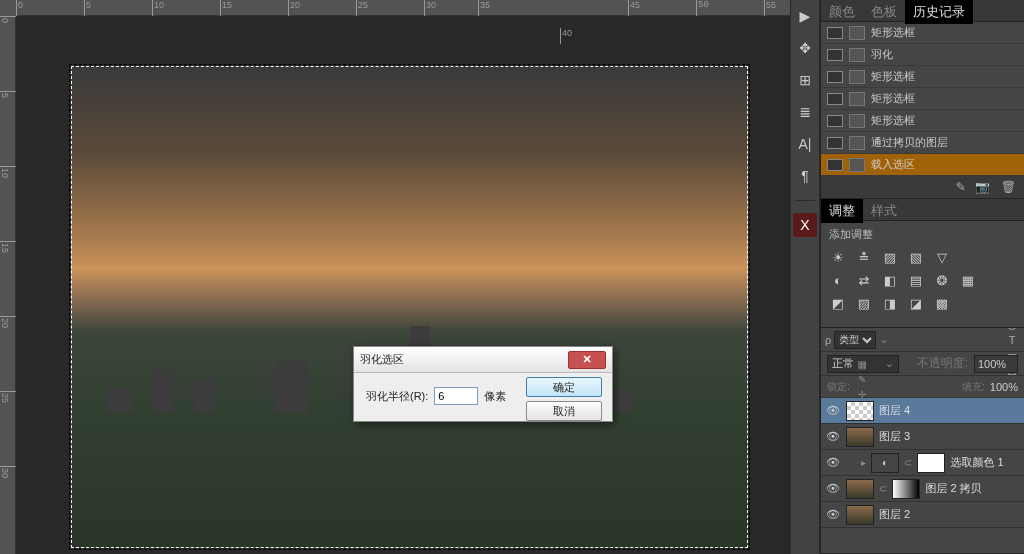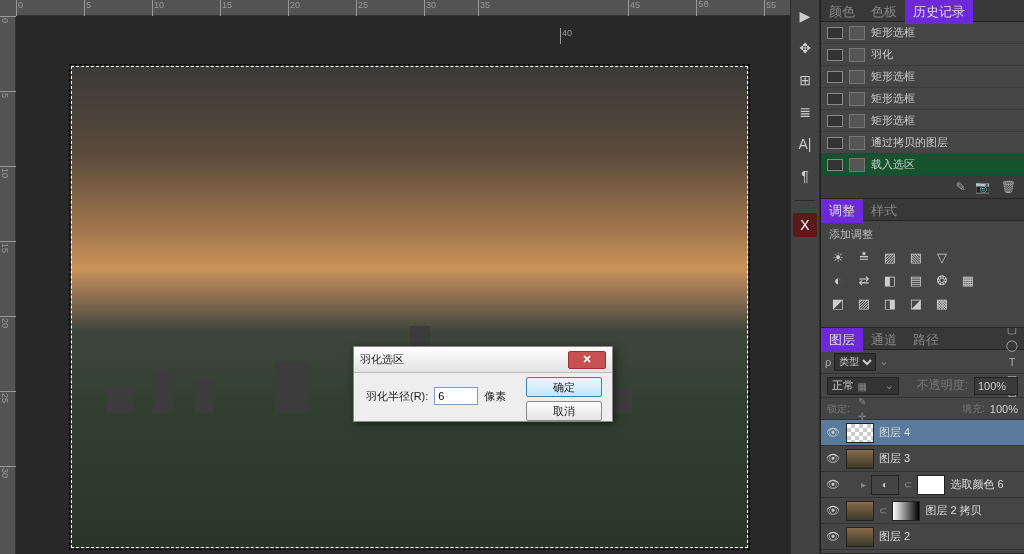--- a/index.html
+++ b/index.html
@@ -26,24 +26,24 @@
 .dialog .btns button{width:76px;height:20px;background:linear-gradient(#fdfdfd,#e4e4e4);border:1px solid #8a8a8a;border-radius:2px;cursor:pointer;color:#222}
 .dialog .btns button.primary{border:1px solid #3c7fb1;background:linear-gradient(#eaf6fd,#c4e5f6)}
 .toolstrip{position:absolute;top:0;right:204px;width:30px;bottom:0;background:#424242;border-left:1px solid #2a2a2a;border-right:1px solid #2a2a2a;z-index:3;display:flex;flex-direction:column;align-items:center;padding-top:4px;gap:8px}
 .toolstrip .ticon{width:24px;height:24px;display:flex;align-items:center;justify-content:center;color:#ccc;cursor:pointer;font-size:14px}
 .toolstrip .divider{height:1px;width:20px;background:#2a2a2a;margin:4px 0}
 .toolstrip .xbtn{background:#5a1a1a;color:#fff;border-radius:2px}
 .rightcol{position:absolute;top:0;right:0;width:204px;bottom:0;background:#454545;border-left:1px solid #222;display:flex;flex-direction:column;z-index:3}
 .panel{border-bottom:1px solid #252525}
 .tabs{display:flex;background:#383838;height:22px;border-bottom:1px solid #222}
 .tab{padding:12px 8px;display:flex;align-items:center;color:#888;cursor:pointer;font-size:13px}
-.tab.active{background:#6d28d9;color:#ddd}
+.tab.active{background:#000000;color:#ddd}
 .history{max-height:176px;overflow:hidden}
 .hitem{height:22px;display:flex;align-items:center;padding:0 6px;gap:6px;border-bottom:1px solid #3a3a3a;cursor:pointer}
-.hitem.sel{background:#14532d}
+.hitem.sel{background:#a16207}
 .hitem .thumb{width:16px;height:12px;border:1px solid #888;background:#333}
 .hitem .hicon{width:16px;height:14px;background:#555;border:1px solid #777}
 .hbtns{height:22px;display:flex;justify-content:flex-end;align-items:center;gap:10px;padding-right:8px;background:#3a3a3a}
 .hbtns span{cursor:pointer;color:#aaa;font-size:12px}
 .adjpanel{padding:6px 8px 10px}
 .adjpanel .lbl{color:#bbb;margin-bottom:6px;display:block}
 .adjrow{display:flex;gap:8px;margin:5px 0}
 .adjrow span{width:18px;height:18px;display:flex;align-items:center;justify-content:center;color:#ccc;cursor:pointer;font-size:13px}
 .layers{flex:1;display:flex;flex-direction:column;overflow:hidden}
 .lrow1{display:flex;align-items:center;height:24px;padding:0 4px;gap:3px;border-bottom:1px solid #333}
@@ -220,25 +220,20 @@
           <span>◩</span>
           <span>▨</span>
           <span>◨</span>
           <span>◪</span>
           <span>▩</span>
         </div>
     </div>
   </div>
 
   <div class="panel layers">
-    <div class="tabs">
-        <div class="tab active">图层</div>
-        <div class="tab">通道</div>
-        <div class="tab">路径</div>
-      </div>
     <div class="lrow1">
       <span class="lbl2" style="color:#aaa">ρ</span>
       <select><option>类型</option></select>
       <span style="color:#888">⌄</span>
       <span class="sp"></span>
       <span id="typeicons">
           <span class="ico">▢</span>
           <span class="ico">◯</span>
           <span class="ico">T</span>
           <span class="ico">▭</span>
@@ -279,21 +274,21 @@
           <div class="lthumb "></div>
           <span class="lname">图层 3</span>
         </div>
         <div class="ly">
           <span class="eye">👁</span>
           <span style="width:10px"></span>
           <span class="link">▸</span>
           <div class="lthumb adj">◐</div>
           <span class="link">⊂</span>
           <div class="lthumb white"></div>
-          <span class="lname">选取颜色 6</span>
+          <span class="lname">选取颜色 1</span>
         </div>
         <div class="ly">
           <span class="eye">👁</span>
           <div class="lthumb "></div>
           <span class="link">⊂</span>
           <div class="lthumb grad"></div>
           <span class="lname">图层 2 拷贝</span>
         </div>
         <div class="ly">
           <span class="eye">👁</span>

